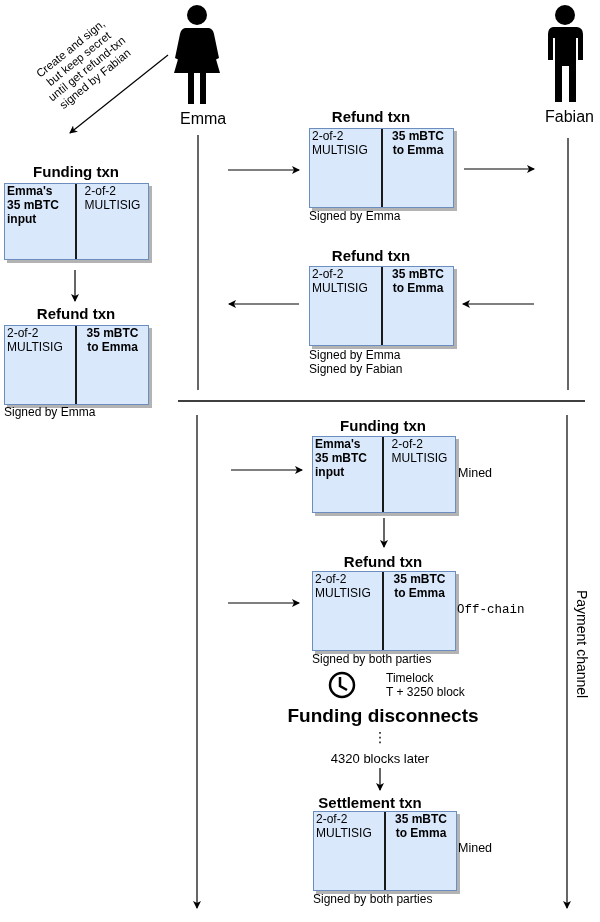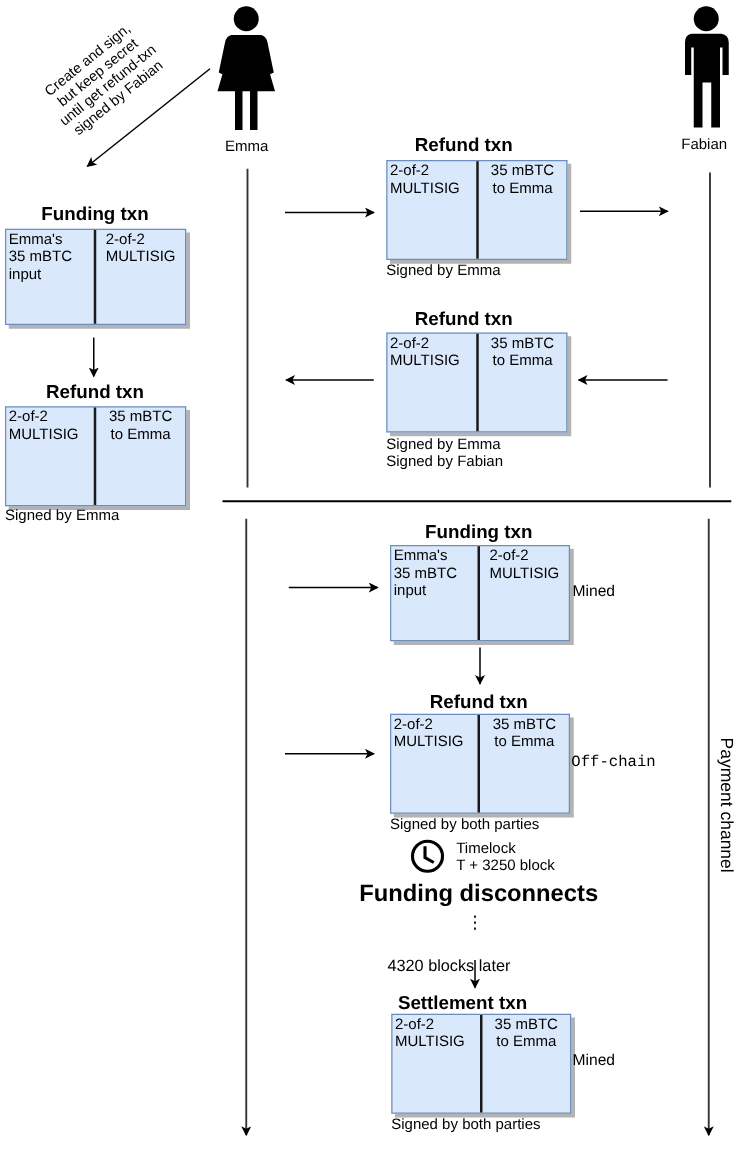--- a/index.html
+++ b/index.html
@@ -4,25 +4,25 @@
 <style>
   html, body { margin:0; padding:0; background:#ffffff; }
   body { width:600px; height:922px; position:relative; overflow:hidden; font-family:"Liberation Sans", sans-serif; color:#000; }
   .abs { position:absolute; }
   .title { position:absolute; font-weight:bold; font-size:15px; text-align:center; white-space:nowrap; }
   .txn { position:absolute; background:#dae8fc; border:1px solid #6c8ebf; box-shadow:3px 3px 0 #b3b3b3; }
   .txn .divider { position:absolute; top:0; bottom:0; width:2px; background:#1a1a1a; }
   .txn .cell { position:absolute; top:0; bottom:0; display:flex; align-items:flex-start; font-size:12px; line-height:14px; }
   .txn .cell.left { left:2px; }
   .txn .cell.right { justify-content:center; text-align:center; }
-  .bold { font-weight:normal; }
+  .bold { font-weight:bold; }
   .caption { position:absolute; font-size:12px; text-align:left; white-space:nowrap; line-height:14px; }
   .note { position:absolute; font-size:12.5px; white-space:nowrap; }
   svg.overlay { position:absolute; left:0; top:0; }
-  .person-label { position:absolute; font-size:12px; }
+  .person-label { position:absolute; font-size:16px; }
 </style>
 </head>
 <body>
 
 <svg class="overlay" width="600" height="922">
   <defs>
     <marker id="ah" markerWidth="8" markerHeight="8" refX="7" refY="4" orient="auto" markerUnits="userSpaceOnUse">
       <path d="M0,0 L8,4 L0,8 L2,4 Z" fill="#000"></path>
     </marker>
   </defs>
@@ -191,28 +191,28 @@
   <div class="cell right bold" style="left:71px; width:71px;">
     <div>
         <div>35 mBTC</div>
         <div>to Emma</div>
       </div>
   </div>
 </div>
 <div class="note" style="left:457px; top:603px;font-family:Liberation Mono, monospace;">Off-chain</div>
 <div class="caption" style="left:312px; width:142px; top:652px;">Signed by both parties</div>
 
-<div class="abs" style="left:365px; top:671px; font-size:12px; line-height:14px;">
+<div class="abs" style="left:386px; top:671px; font-size:12px; line-height:14px;">
   <div>Timelock</div>
   <div>T + 3250 block</div>
 </div>
 
 <div class="abs" style="left:270px; width:226px; top:705px; text-align:center; font-weight:bold; font-size:19px;">Funding disconnects</div>
 <div class="abs" style="left:370px; width:20px; top:730px; text-align:center; font-size:14px; line-height:14px;">⋮</div>
-<div class="abs" style="left:310px; width:140px; top:751px; font-size:13px;margin-top:14px;">4320 blocks later</div>
+<div class="abs" style="left:310px; width:140px; top:751px; text-align:center; font-size:13px;">4320 blocks later</div>
 
 <div class="title" style="left:299px; width:142px; top:794px;">Settlement txn</div>
 <div class="txn" style="left:313px; top:811px; width:142px; height:78px;">
   <div class="divider" style="left:70px;"></div>
   <div class="cell left" style="width:66px;">
     <div>
         <div>2-of-2</div>
         <div>MULTISIG</div>
       </div>
   </div>

